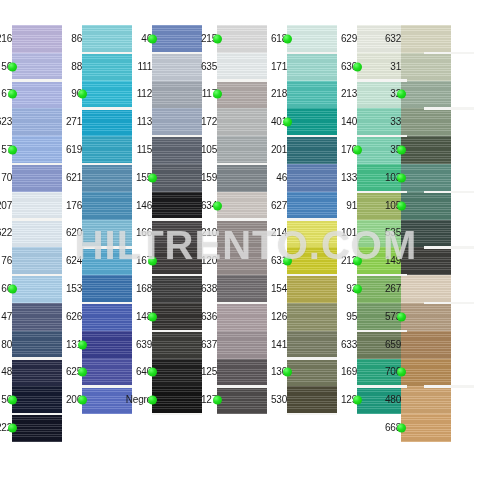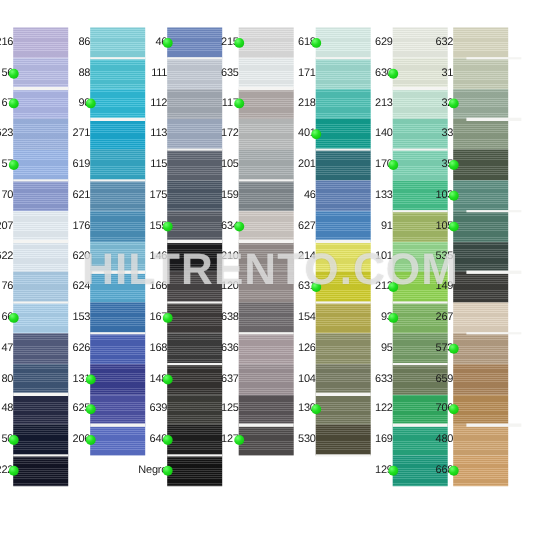--- a/index.html
+++ b/index.html
@@ -319,26 +319,20 @@
           <div class="thread-tex"></div>
         </div>
       </div>
       <div class="swatch-row">
         <span class="swatch-label">115</span>
         <div class="swatch-chip" style="background: rgb(94, 100, 112);">
           <div class="thread-tex"></div>
         </div>
       </div>
       <div class="swatch-row">
-        <span class="swatch-label">175</span>
-        <div class="swatch-chip" style="background: rgb(76, 88, 102);">
-          <div class="thread-tex"></div>
-        </div>
-      </div>
-      <div class="swatch-row">
         <span class="swatch-label">155</span>
         <div class="swatch-chip" style="background: rgb(88, 93, 102);">
           <div class="thread-tex"></div>
         </div>
         <span class="dot"></span>
       </div>
       <div class="swatch-row">
         <span class="swatch-label">146</span>
         <div class="swatch-chip" style="background: rgb(26, 26, 28);">
           <div class="thread-tex"></div>
@@ -545,21 +539,21 @@
           <div class="thread-tex"></div>
         </div>
       </div>
       <div class="swatch-row">
         <span class="swatch-label">126</span>
         <div class="swatch-chip" style="background: rgb(142, 145, 104);">
           <div class="thread-tex"></div>
         </div>
       </div>
       <div class="swatch-row">
-        <span class="swatch-label">104</span>
+        <span class="swatch-label">141</span>
         <div class="swatch-chip" style="background: rgb(120, 124, 99);">
           <div class="thread-tex"></div>
         </div>
       </div>
       <div class="swatch-row">
         <span class="swatch-label">130</span>
         <div class="swatch-chip" style="background: rgb(117, 121, 94);">
           <div class="thread-tex"></div>
         </div>
         <span class="dot"></span>
@@ -642,40 +636,34 @@
           <div class="thread-tex"></div>
         </div>
       </div>
       <div class="swatch-row">
         <span class="swatch-label">633</span>
         <div class="swatch-chip" style="background: rgb(111, 125, 92);">
           <div class="thread-tex"></div>
         </div>
       </div>
       <div class="swatch-row">
-        <span class="swatch-label">122</span>
-        <div class="swatch-chip" style="background: rgb(50, 170, 96);">
-          <div class="thread-tex"></div>
-        </div>
-      </div>
-      <div class="swatch-row">
         <span class="swatch-label">169</span>
         <div class="swatch-chip" style="background: rgb(39, 165, 125);">
           <div class="thread-tex"></div>
         </div>
       </div>
       <div class="swatch-row">
         <span class="swatch-label">129</span>
         <div class="swatch-chip" style="background: rgb(29, 154, 125);">
           <div class="thread-tex"></div>
         </div>
         <span class="dot"></span>
       </div>
     </div>
-    <div class="column" style="left: 400px;">
+    <div class="column" style="left: 389px;">
       <div class="swatch-row">
         <span class="swatch-label">632</span>
         <div class="swatch-chip" style="background: rgb(216, 215, 192);">
           <div class="thread-tex"></div>
         </div>
       </div>
       <div class="swatch-row">
         <span class="swatch-label">31</span>
         <div class="swatch-chip" style="background: rgb(195, 203, 180);">
           <div class="thread-tex"></div>

